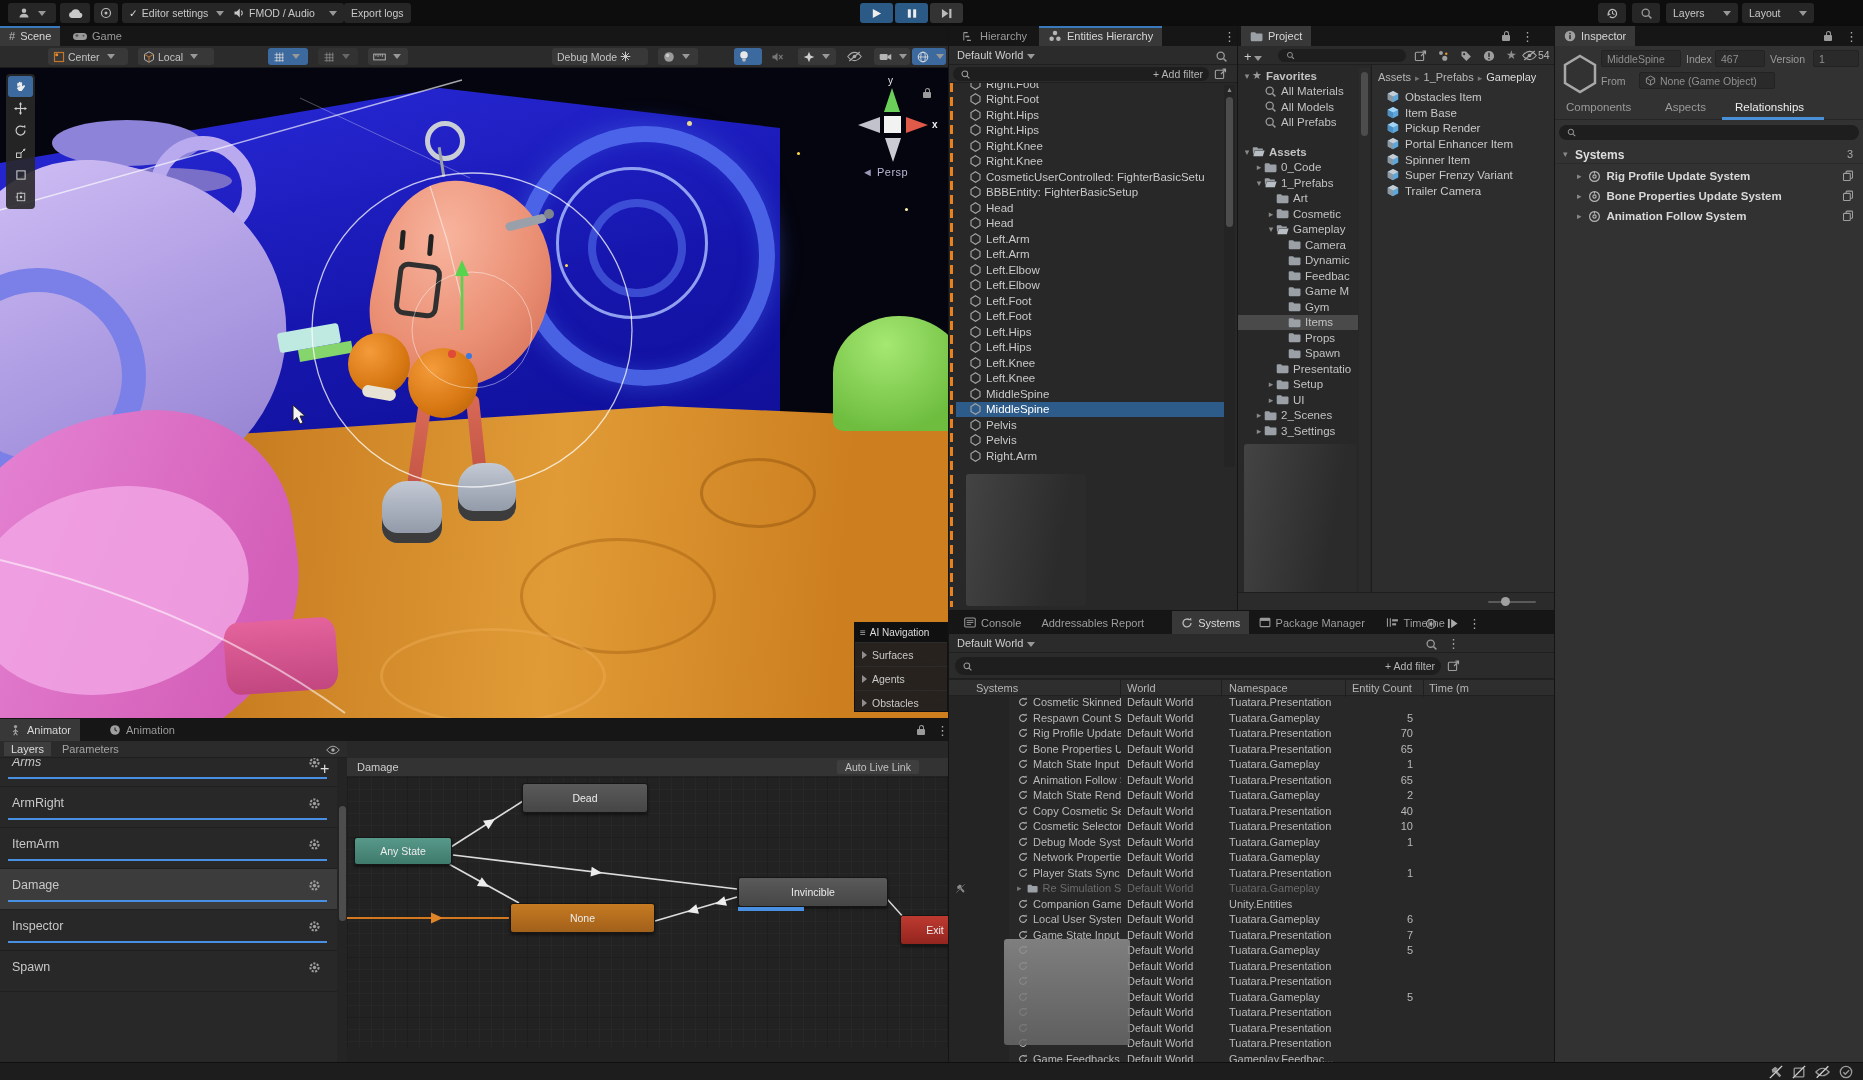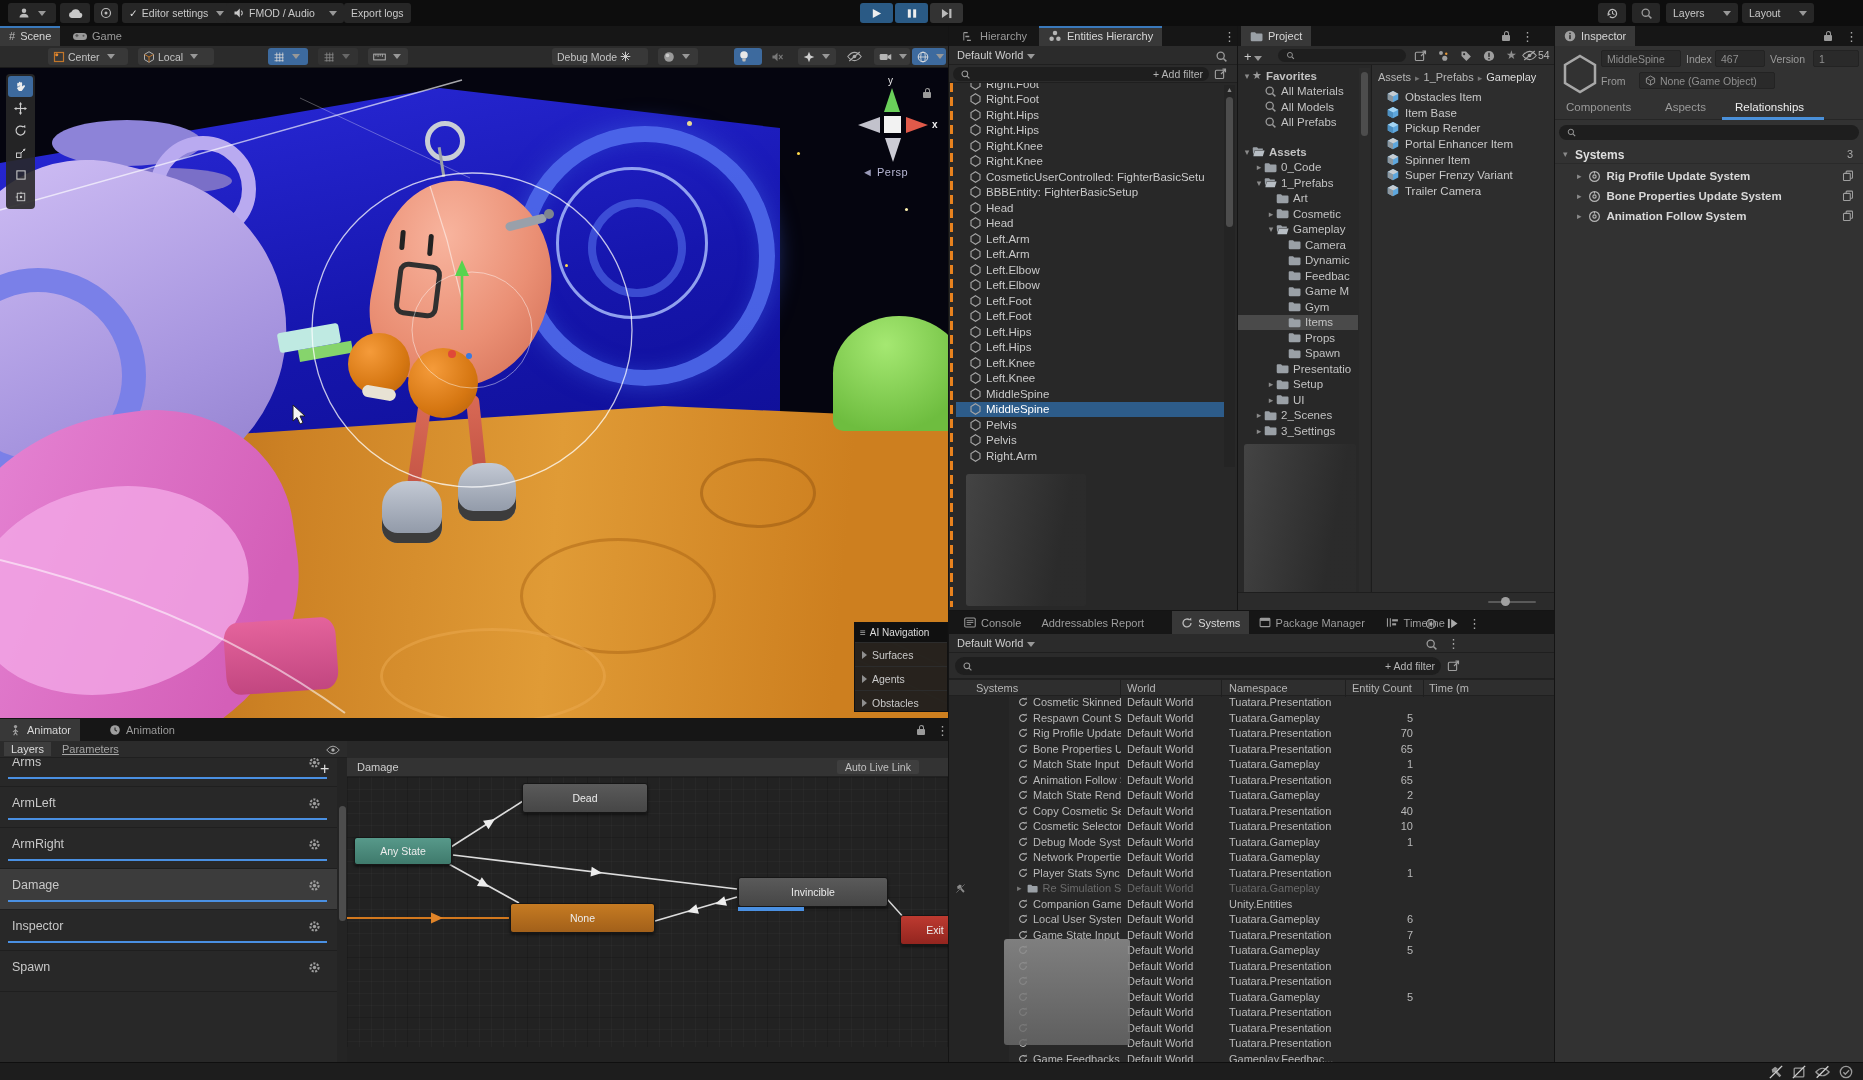--- a/index.html
+++ b/index.html
@@ -1720,51 +1720,51 @@
               <path d="M8 4.5V8l2.6 1.6" fill="none" stroke="#2b2b2b" stroke-width="1.5"></path>
             </svg>
           </span>
           <span>Animation</span>
         </div>
       <div class="abs" style="left:916px;top:6px;"><span class="lockic"></span></div>
       <div class="abs vdots" style="left:936px;top:4px;">⋮</div>
     </div>
     <div class="subbar" style="left:0;top:22px;width:347px;height:17px;">
       <span class="abs" style="left:4px;top:1px;background:#3d3d3d;padding:1px 7px;color:#ddd;font-size:11px;">Layers</span>
-      <span class="abs" style="left:62px;top:2px;color:#a5a5a5;font-size:11px;text-decoration:underline;">Parameters</span>
+      <span class="abs" style="left:62px;top:2px;color:#a5a5a5;font-size:11px;">Parameters</span>
       <span class="abs" style="left:326px;top:2px;"><span class="ic">
             <svg width="14" height="10" viewBox="0 0 20 14">
               <path d="M1 7q9-11 18 0q-9 11-18 0z" fill="none" stroke="#aaa" stroke-width="1.4"></path>
               <circle cx="10" cy="7" r="2.4" fill="#aaa"></circle>
             </svg>
           </span></span>
     </div>
     <div id="anim-layers">
-        <div class="layer-row" style="margin-top: -12px;">
+        <div class="layer-row" style="margin-top: -12px; font-style: italic;">
           <div class="layer-name">Arms</div>
           <span class="layer-gear ic">
             <svg width="13" height="13" viewBox="0 0 16 16">
               <circle cx="8" cy="8" r="5" fill="none" stroke="#9f9f9f" stroke-width="2.6" stroke-dasharray="2.6 1.7"></circle>
               <circle cx="8" cy="8" r="2.1" fill="#9f9f9f"></circle>
             </svg>
           </span>
           <div class="layer-bar"></div>
         </div>
         <div class="layer-row">
-          <div class="layer-name">ArmLeft</div>
+          <div class="layer-name">ArmRight</div>
           <span class="layer-gear ic">
             <svg width="13" height="13" viewBox="0 0 16 16">
               <circle cx="8" cy="8" r="5" fill="none" stroke="#9f9f9f" stroke-width="2.6" stroke-dasharray="2.6 1.7"></circle>
               <circle cx="8" cy="8" r="2.1" fill="#9f9f9f"></circle>
             </svg>
           </span>
           <div class="layer-bar"></div>
         </div>
         <div class="layer-row">
-          <div class="layer-name">ArmRight</div>
+          <div class="layer-name">ItemArm</div>
           <span class="layer-gear ic">
             <svg width="13" height="13" viewBox="0 0 16 16">
               <circle cx="8" cy="8" r="5" fill="none" stroke="#9f9f9f" stroke-width="2.6" stroke-dasharray="2.6 1.7"></circle>
               <circle cx="8" cy="8" r="2.1" fill="#9f9f9f"></circle>
             </svg>
           </span>
           <div class="layer-bar"></div>
         </div>
         <div class="layer-row sel">
           <div class="layer-name">Damage</div>

